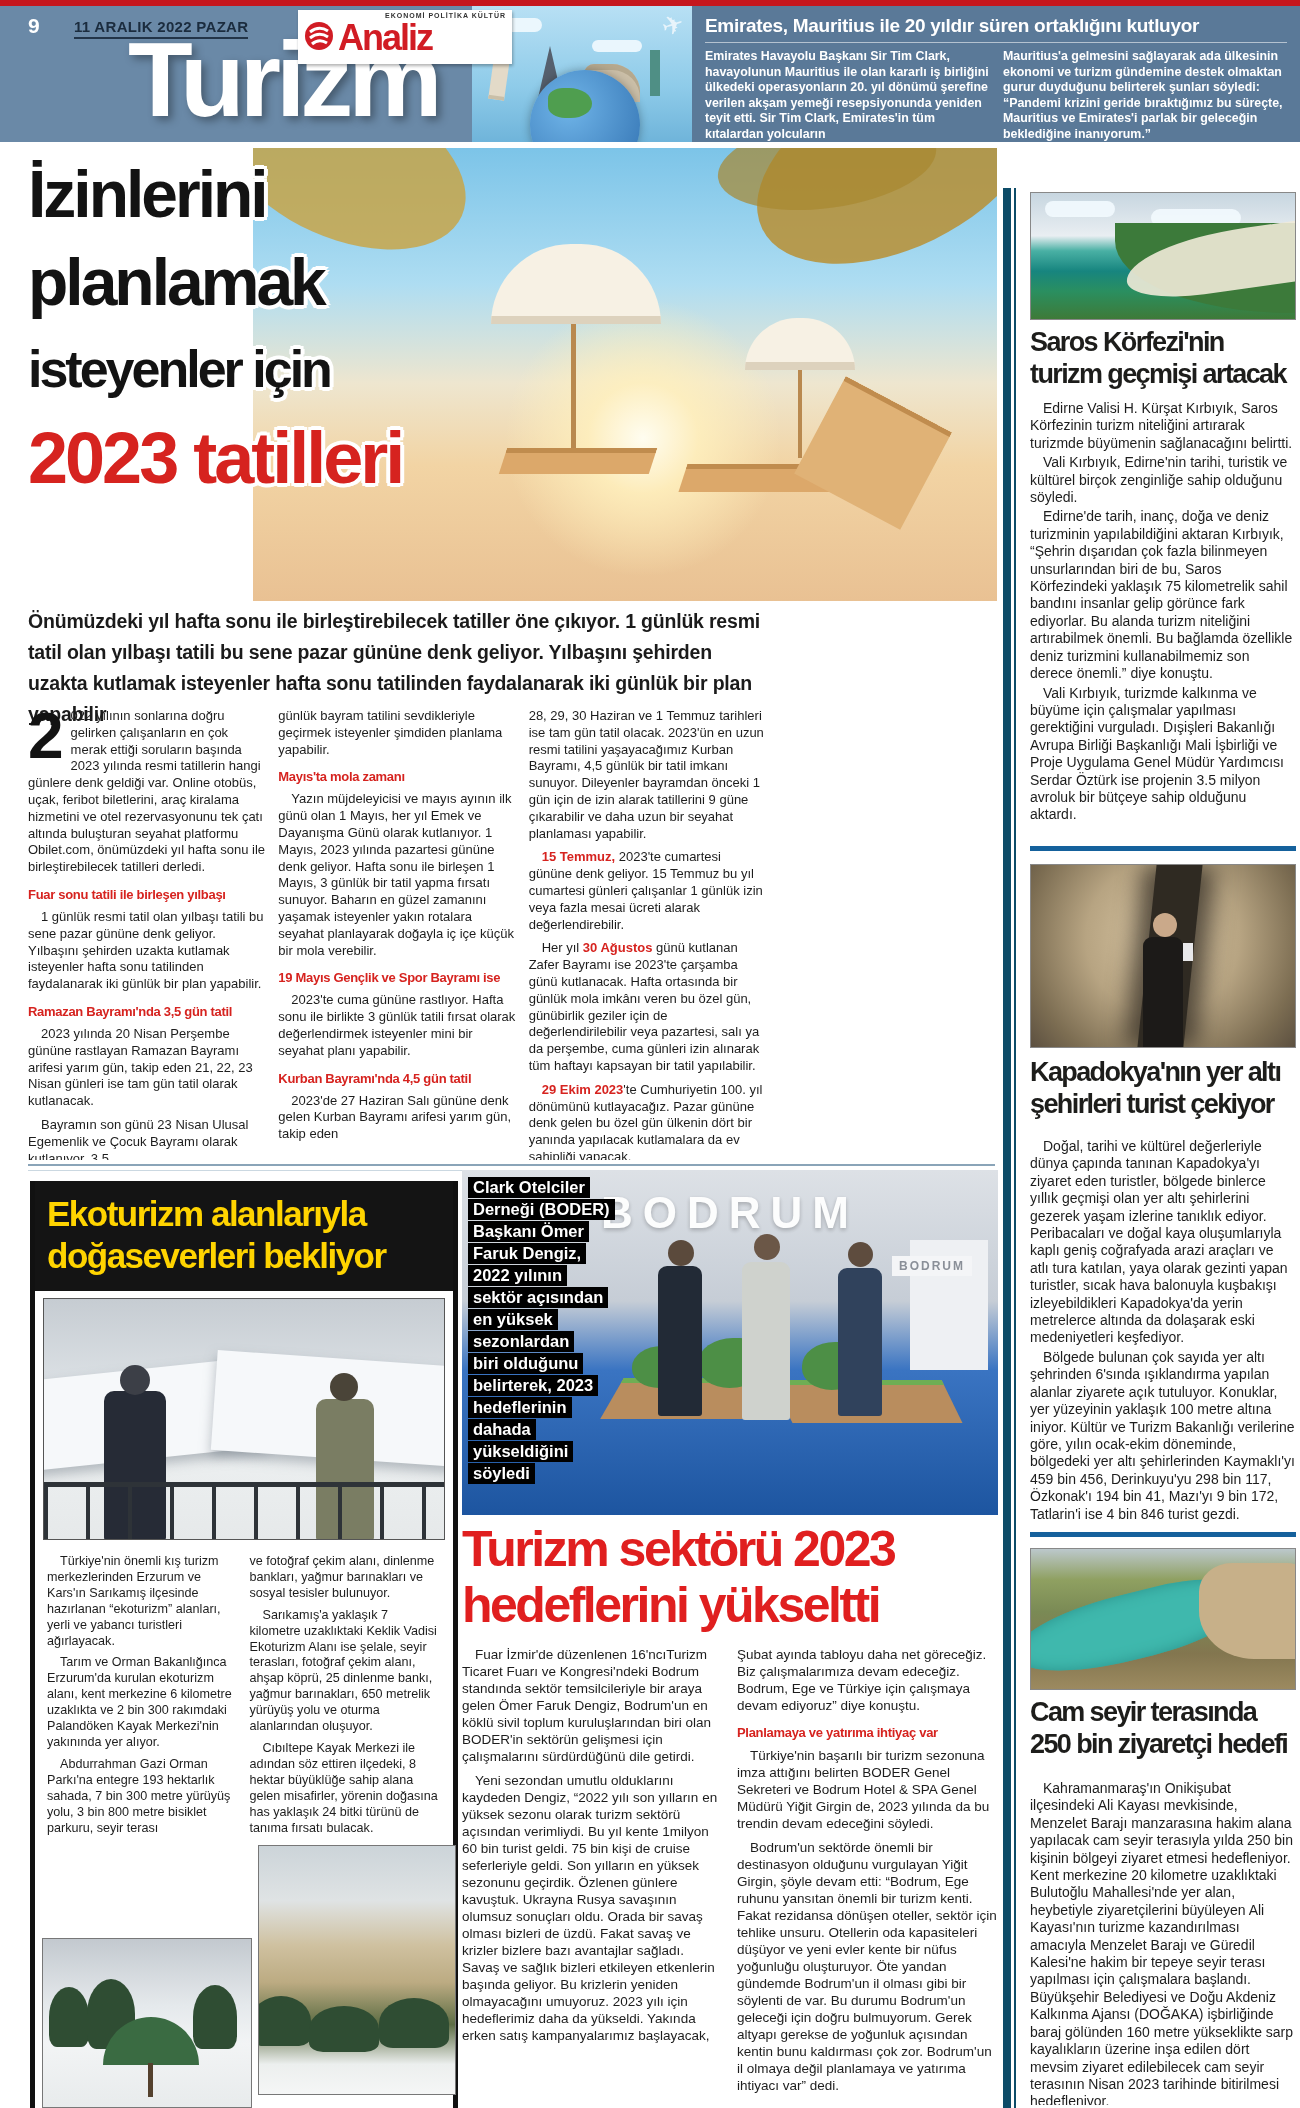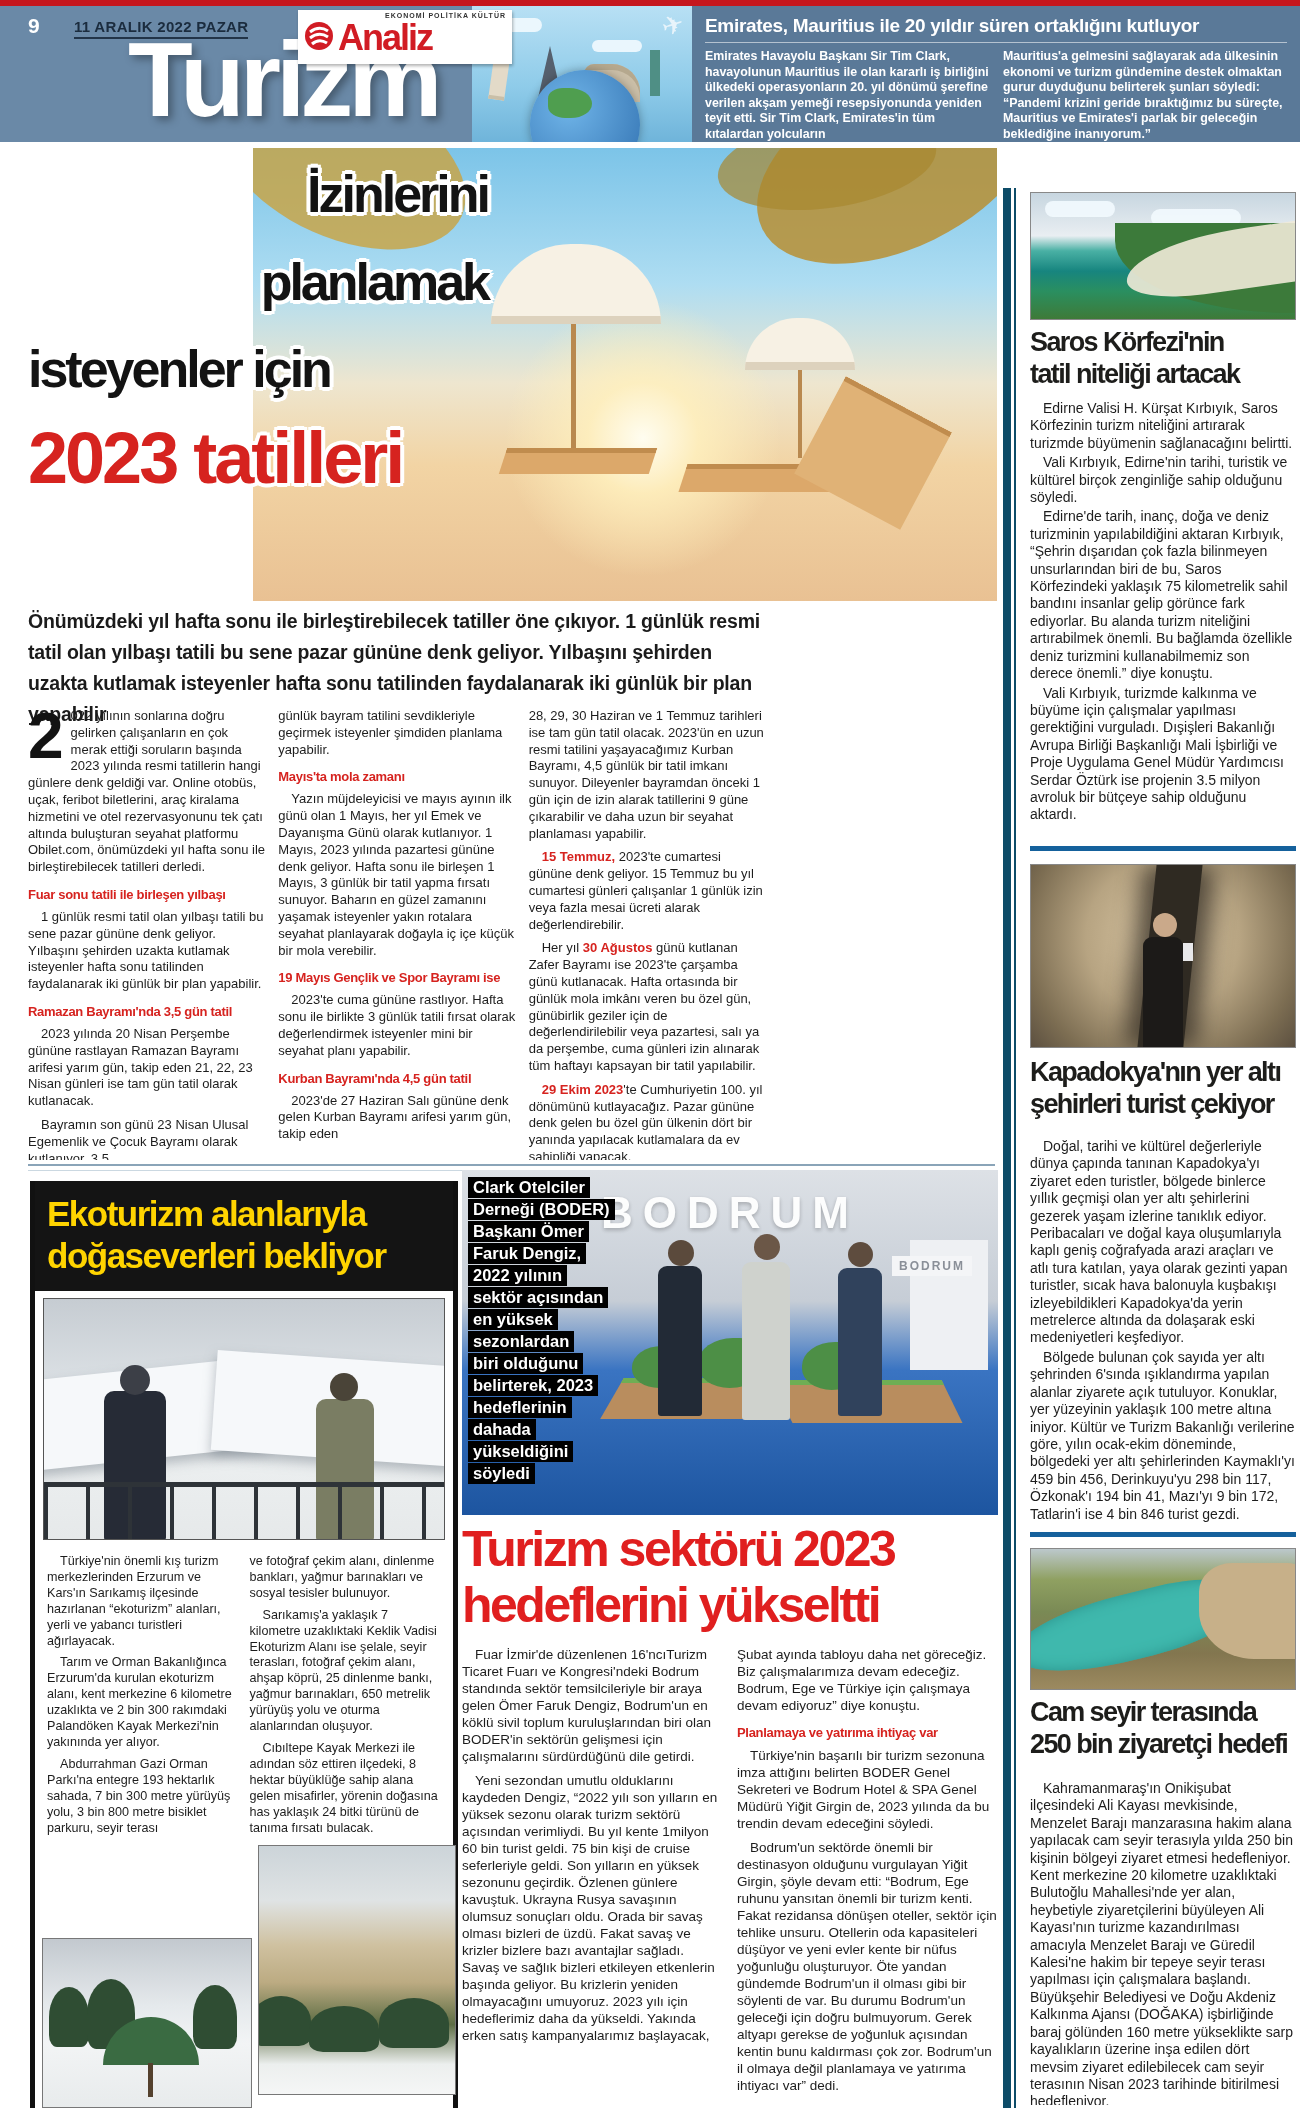--- a/index.html
+++ b/index.html
@@ -46,21 +46,21 @@
   .sun-glow{position:absolute;left:250px;top:150px;width:280px;height:280px;
         background:radial-gradient(circle,#fffdf0 0%,rgba(255,240,190,.85) 28%,rgba(255,240,190,0) 70%);}
   .palm{position:absolute;border-radius:50%;}
   .umbrella-canopy{position:absolute;background:#f7f1e4;border-radius:160px 160px 0 0;
         box-shadow:inset 0 -8px 0 #ddd2bd;}
   .umbrella-pole{position:absolute;background:#b9894f;}
   .lounger{position:absolute;background:#dca86a;transform:skewX(-18deg);box-shadow:inset 0 5px 0 #c08c4e;}
   .feature-headline{position:absolute;left:28px;top:150px;width:460px;z-index:3;font-weight:bold;color:#131313;}
   .fh{letter-spacing:-3px;
       text-shadow:-3px -3px 0 #fff,3px -3px 0 #fff,-3px 3px 0 #fff,3px 3px 0 #fff,0 -4px 0 #fff,0 4px 0 #fff,-4px 0 0 #fff,4px 0 0 #fff;}
-  .fh1,.fh2{font-size:52px;line-height:88px;text-align:right;}
+  .fh1,.fh2{font-size:66px;line-height:88px;}
   .fh3{font-size:52px;line-height:86px;}
   .fh4{font-size:72px;line-height:92px;color:#d6231f;}
   .deck{position:absolute;left:28px;top:606px;width:740px;font-size:19.5px;line-height:31px;
         font-weight:bold;color:#1b1b1b;letter-spacing:-.2px;}
   .columns3{position:absolute;left:28px;top:708px;width:738px;height:452px;display:flex;gap:13px;overflow:hidden;}
   .ncol{flex:1;font-size:13px;line-height:16.8px;}
   .ncol p{margin:0 0 7px 0;}
   .ind{text-indent:13px;}
   .subhead{color:#d6231f;font-size:13px;line-height:19px;font-weight:bold;margin:9px 0 5px 0;letter-spacing:-.3px;}
   .dropcap{float:left;font-size:64px;line-height:50px;font-weight:bold;margin:3px 7px 0 0;color:#131313;}
@@ -333,21 +333,21 @@
   <div class="sidebar-rule2"></div>
 
   <div class="sb-photo saros-photo">
     <div class="cloud" style="left:14px;top:8px;width:70px;height:16px;"></div>
     <div class="cloud" style="left:120px;top:16px;width:90px;height:18px;"></div>
     <div class="saros-hill"></div>
     <div class="saros-beach"></div>
   </div>
   <div class="sb-head saros-head">
     <div>Saros Körfezi'nin</div>
-    <div>tatil niteliği artacak</div>
+    <div>turizm geçmişi artacak</div>
   </div>
   <div class="sb-body saros-body">
     <p class="ind">Edirne Valisi H. Kürşat Kırbıyık, Saros Körfezinin turizm niteliğini artırarak turizmde büyümenin sağlanacağını belirtti.</p>
     <p class="ind">Vali Kırbıyık, Edirne'nin tarihi, turistik ve kültürel birçok zenginliğe sahip olduğunu söyledi.</p>
     <p class="ind">Edirne'de tarih, inanç, doğa ve deniz turizminin yapılabildiğini aktaran Kırbıyık, “Şehrin dışarıdan çok fazla bilinmeyen unsurlarından biri de bu, Saros Körfezindeki yaklaşık 75 kilometrelik sahil bandını insanlar gelip görünce fark ediyorlar. Bu alanda turizm niteliğini artırabilmek önemli. Bu bağlamda özellikle deniz turizmini kullanabilmemiz son derece önemli.” diye konuştu.</p>
     <p class="ind">Vali Kırbıyık, turizmde kalkınma ve büyüme için çalışmalar yapılması gerektiğini vurguladı. Dışişleri Bakanlığı Avrupa Birliği Başkanlığı Mali İşbirliği ve Proje Uygulama Genel Müdür Yardımcısı Serdar Öztürk ise projenin 3.5 milyon avroluk bir bütçeye sahip olduğunu aktardı.</p>
   </div>
 
   <div class="sb-div div1"></div>
 

